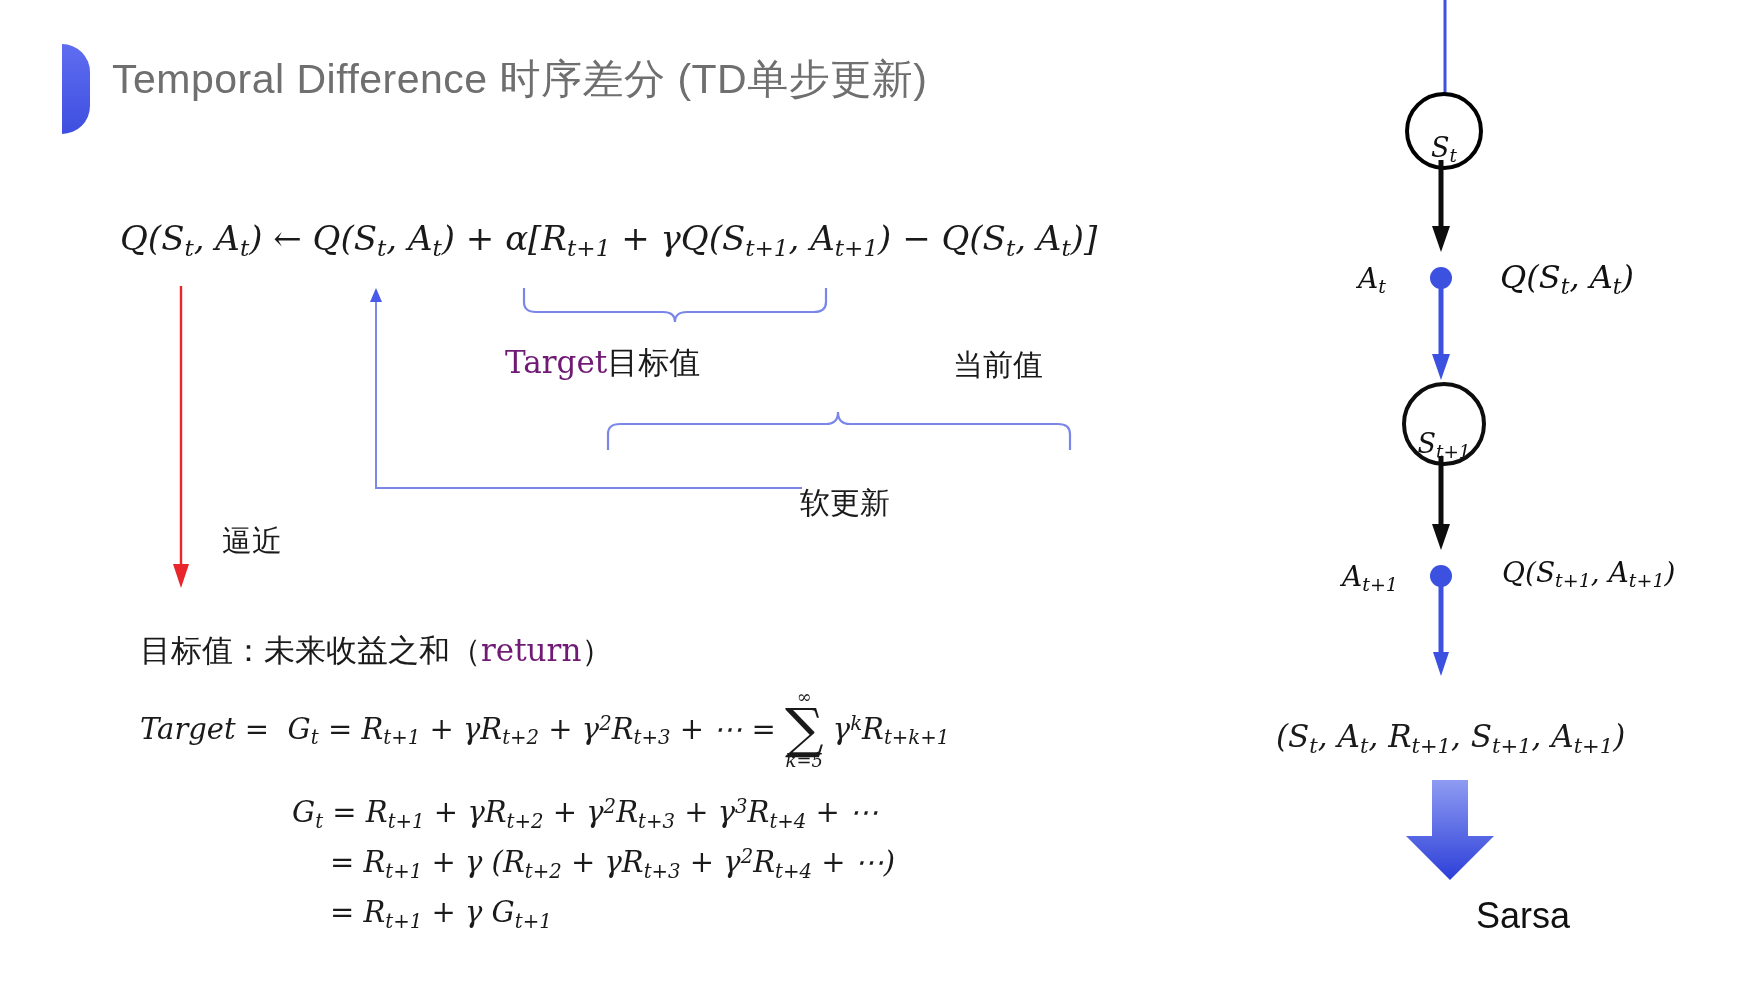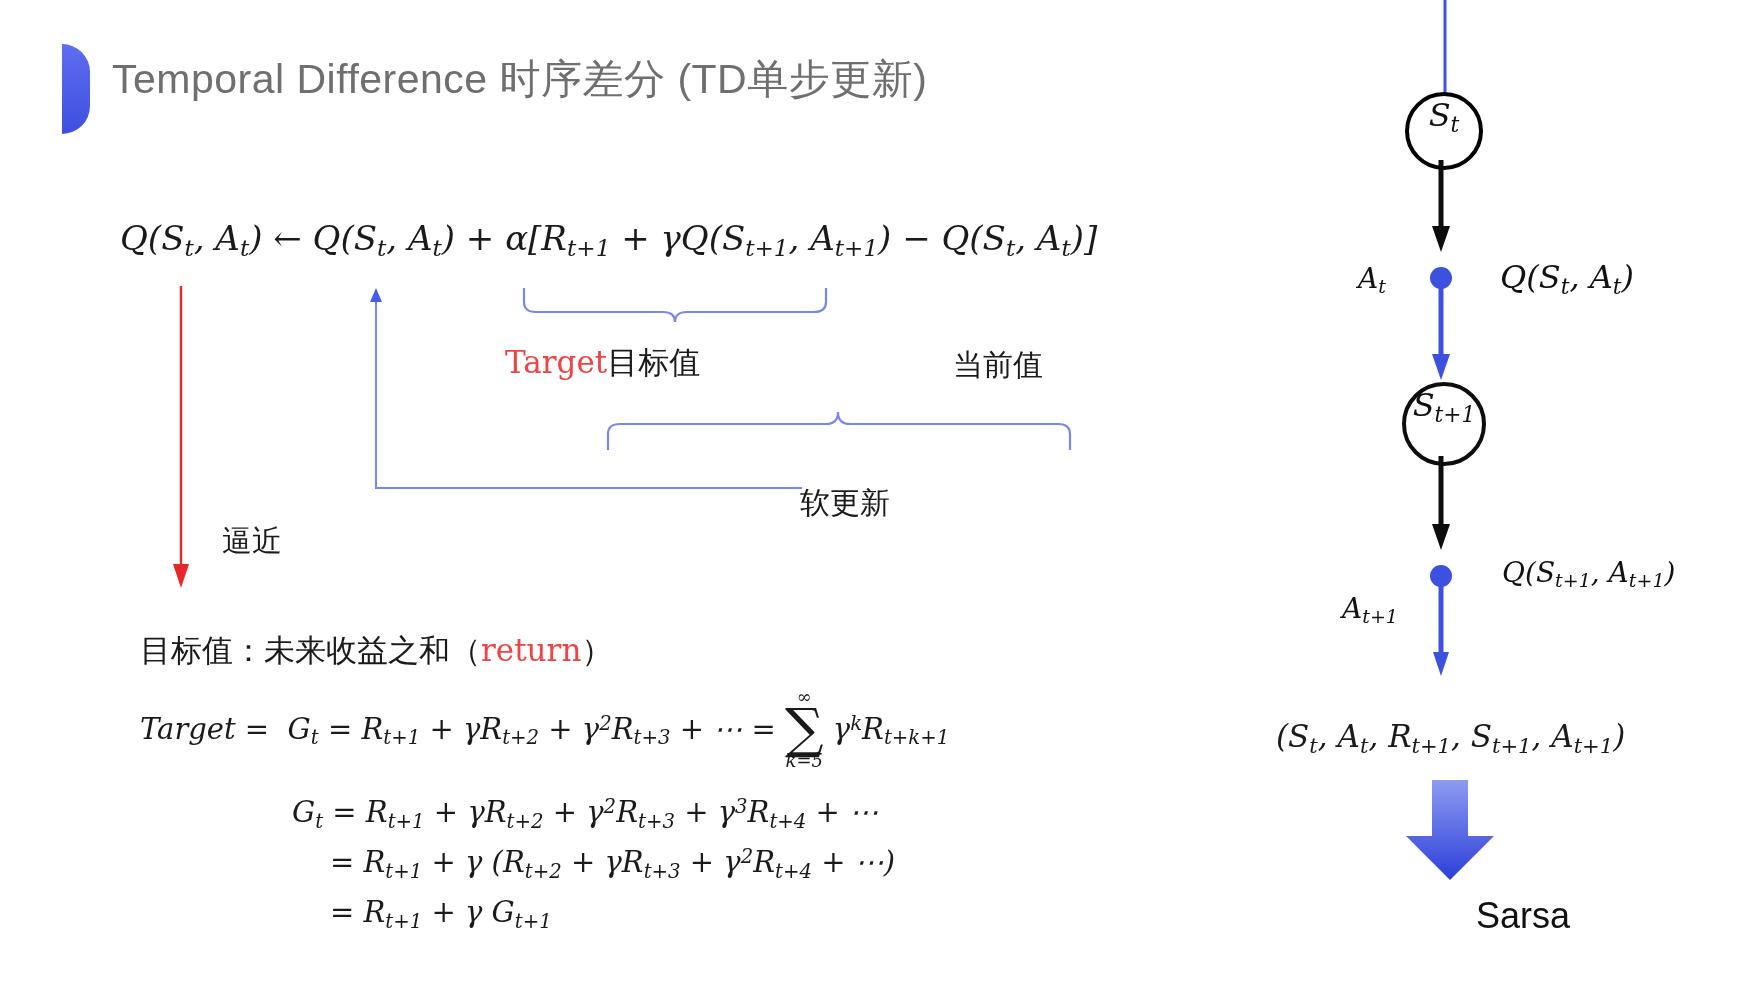--- a/index.html
+++ b/index.html
@@ -41,21 +41,21 @@
   
   .math {
     font-family: "DejaVu Serif", "Liberation Serif", serif;
     font-style: italic;
     color: #1a1a1a;
     white-space: nowrap;
   }
   .mathup {
     font-family: "DejaVu Serif", "Liberation Serif", serif;
     font-style: normal;
-    color: #ef4444;
+    color: #701a75;
     white-space: nowrap;
   }
   .cn {
     font-family: "Liberation Sans", "DejaVu Sans", sans-serif;
     font-style: normal;
     color: #1a1a1a;
     white-space: nowrap;
   }
   sub {
     font-size: 0.68em;
@@ -134,25 +134,25 @@
   #eq-gt3 { position: absolute; left: 330px; top: 895px; font-size: 29px; }
 
   
   #diagram { position: absolute; left: 1290px; top: 0px; width: 470px; height: 1000px; }
   .node-circle {
     position: absolute;
     border-radius: 50%;
     background: #ffffff;
     border: 4px solid #000000;
     display: flex;
-    align-items: flex-start;
+    align-items: flex-end;
     justify-content: center;
     font-family: "DejaVu Serif", "Liberation Serif", serif;
     font-style: italic;
-    font-size: 32px;
+    font-size: 27px;
     color: #111111;
   }
   .node-dot {
     position: absolute;
     width: 22px;
     height: 22px;
     border-radius: 50%;
     background: #3d51e0;
   }
   .dlabel {
@@ -260,21 +260,21 @@
     <div class="node-circle" style="left:112px; top:382px; width:76px; height:76px; border-color:#0d0d0d;">
       <span>S<sub>t+1</sub></span>
     </div>
 
     <svg class="arrow-svg" style="left:140px; top:456px;" width="22" height="98" viewBox="0 0 22 98">
       <path d="M11 0 L11 76" fill="none" stroke="#0d0d0d" stroke-width="5"></path>
       <path d="M11 94 L2 68 L20 68 Z" fill="#0d0d0d"></path>
     </svg>
 
     <div class="node-dot" style="left:140px; top:565px;"></div>
-    <div class="dlabel" style="left:52px; top:592px; font-size:28px;">A<sub>t+1</sub></div>
+    <div class="dlabel" style="left:52px; top:560px; font-size:28px;">A<sub>t+1</sub></div>
     <div class="dlabel" style="left:212px; top:556px; font-size:28px;">Q(S<sub>t+1</sub>, A<sub>t+1</sub>)</div>
 
     <svg class="arrow-svg" style="left:140px; top:586px;" width="22" height="96" viewBox="0 0 22 96">
       <path d="M11 0 L11 72" fill="none" stroke="#3d51e0" stroke-width="5"></path>
       <path d="M11 90 L3 66 L19 66 Z" fill="#3d51e0"></path>
     </svg>
 
     <div id="tuple-label" class="math">
       (S<sub>t</sub>, A<sub>t</sub>, R<sub>t+1</sub>, S<sub>t+1</sub>, A<sub>t+1</sub>)
     </div>

